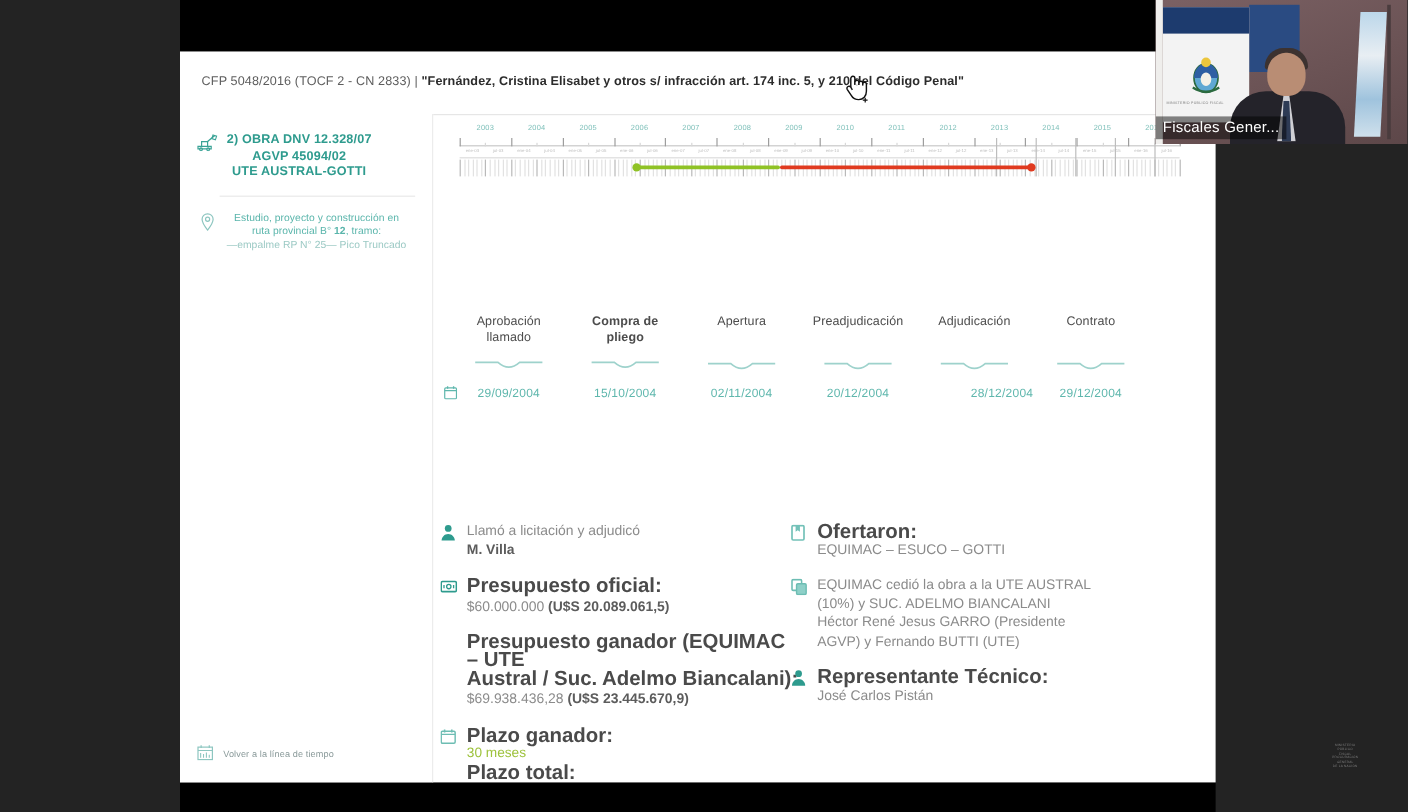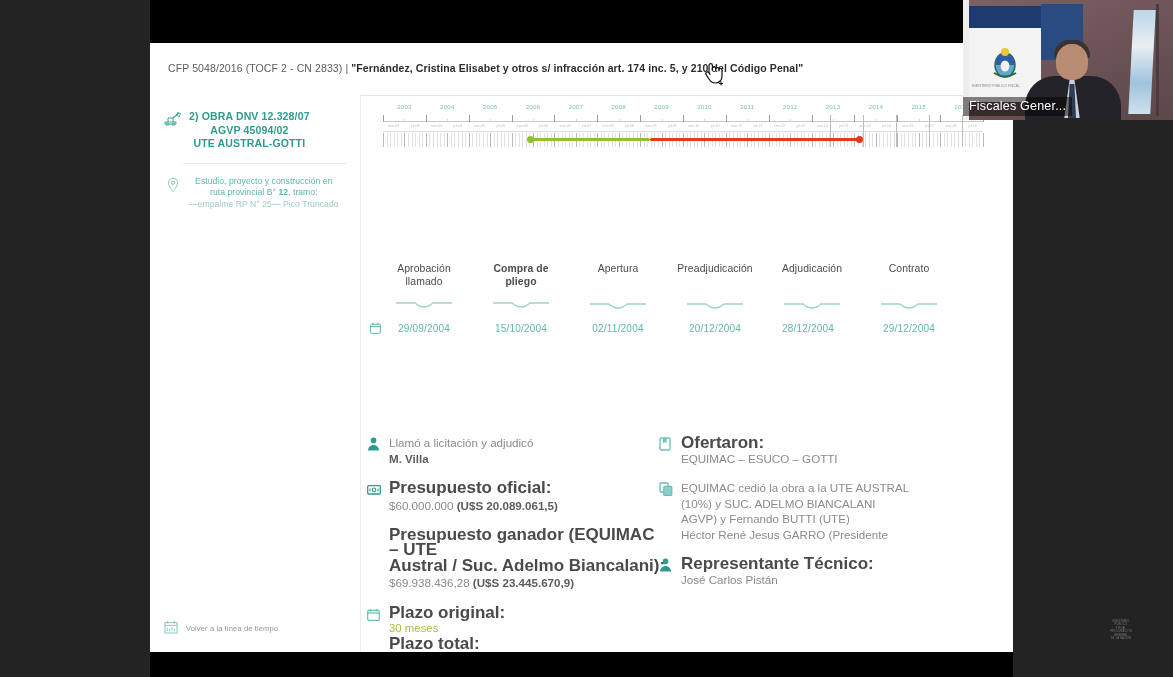--- a/index.html
+++ b/index.html
@@ -852,21 +852,21 @@
                 <path d="M1 2 H20 Q29 10 38 2 H57" fill="none" stroke="#9ed2cc" stroke-width="1.4"></path>
               </svg></div>
           </div>
           <div class="mile-date" style="left: 291px;">20/12/2004</div>
           <div class="mile" style="left: 388px;">
             <div class="mile-label">Adjudicación</div>
             <div class="mile-curve" style="margin-top: 22px;"><svg width="58" height="10" viewBox="0 0 58 10">
                 <path d="M1 2 H20 Q29 10 38 2 H57" fill="none" stroke="#9ed2cc" stroke-width="1.4"></path>
               </svg></div>
           </div>
-          <div class="mile-date" style="left: 384px;">28/12/2004</div>
+          <div class="mile-date" style="left: 411px;">28/12/2004</div>
           <div class="mile" style="left: 485px;">
             <div class="mile-label">Contrato</div>
             <div class="mile-curve" style="margin-top: 22px;"><svg width="58" height="10" viewBox="0 0 58 10">
                 <path d="M1 2 H20 Q29 10 38 2 H57" fill="none" stroke="#9ed2cc" stroke-width="1.4"></path>
               </svg></div>
           </div>
           <div class="mile-date" style="left: 485px;">29/12/2004</div>
         </div>
       <div class="cal-icon">
         <svg width="11" height="12" viewBox="0 0 11 12">
@@ -912,21 +912,21 @@
           </div>
 
           <div class="item">
             <span class="ic">
               <svg width="13" height="13" viewBox="0 0 13 13">
                 <rect x=".7" y="2.4" width="11.6" height="10" rx="1" fill="none" stroke="#6dbdb3" stroke-width="1.2"></rect>
                 <path d="M.7 5h11.6" stroke="#6dbdb3" stroke-width="1.2"></path>
                 <path d="M3.5 1v2.4M9.5 1v2.4" stroke="#6dbdb3" stroke-width="1.3"></path>
               </svg>
             </span>
-            <div class="t-strong">Plazo original:</div>
+            <div class="t-strong">Plazo ganador:</div>
             <div class="t-green">30 meses</div>
             <div class="t-strong">Plazo total:</div>
             <div class="t-red">90 meses</div>
           </div>
         </div>
 
         <div class="col col-r">
 
           <div class="item">
             <span class="ic">
@@ -941,22 +941,22 @@
 
           <div class="item">
             <span class="ic">
               <svg width="14" height="14" viewBox="0 0 14 14">
                 <rect x="1" y="1" width="8" height="9" rx="1" fill="none" stroke="#6dbdb3" stroke-width="1.3"></rect>
                 <rect x="4.8" y="4.4" width="8" height="9" rx="1" fill="#8ed0c8" stroke="#6dbdb3" stroke-width="1.2"></rect>
               </svg>
             </span>
             <div class="t-reg">EQUIMAC cedió la obra a la UTE AUSTRAL</div>
             <div class="t-reg">(10%) y SUC. ADELMO BIANCALANI</div>
+            <div class="t-reg">Héctor René Jesus GARRO (Presidente</div>
             <div class="t-reg">AGVP) y Fernando BUTTI (UTE)</div>
-            <div class="t-reg">Héctor René Jesus GARRO (Presidente</div>
           </div>
 
           <div class="item">
             <span class="ic">
               <svg width="13" height="14" viewBox="0 0 13 14">
                 <circle cx="6.5" cy="3.4" r="2.8" fill="#2e9b8e"></circle>
                 <path d="M1 13.5c0-3.2 2.5-5.6 5.5-5.6S12 10.3 12 13.5z" fill="#2e9b8e"></path>
               </svg>
             </span>
             <div class="t-strong">Representante Técnico:</div>

